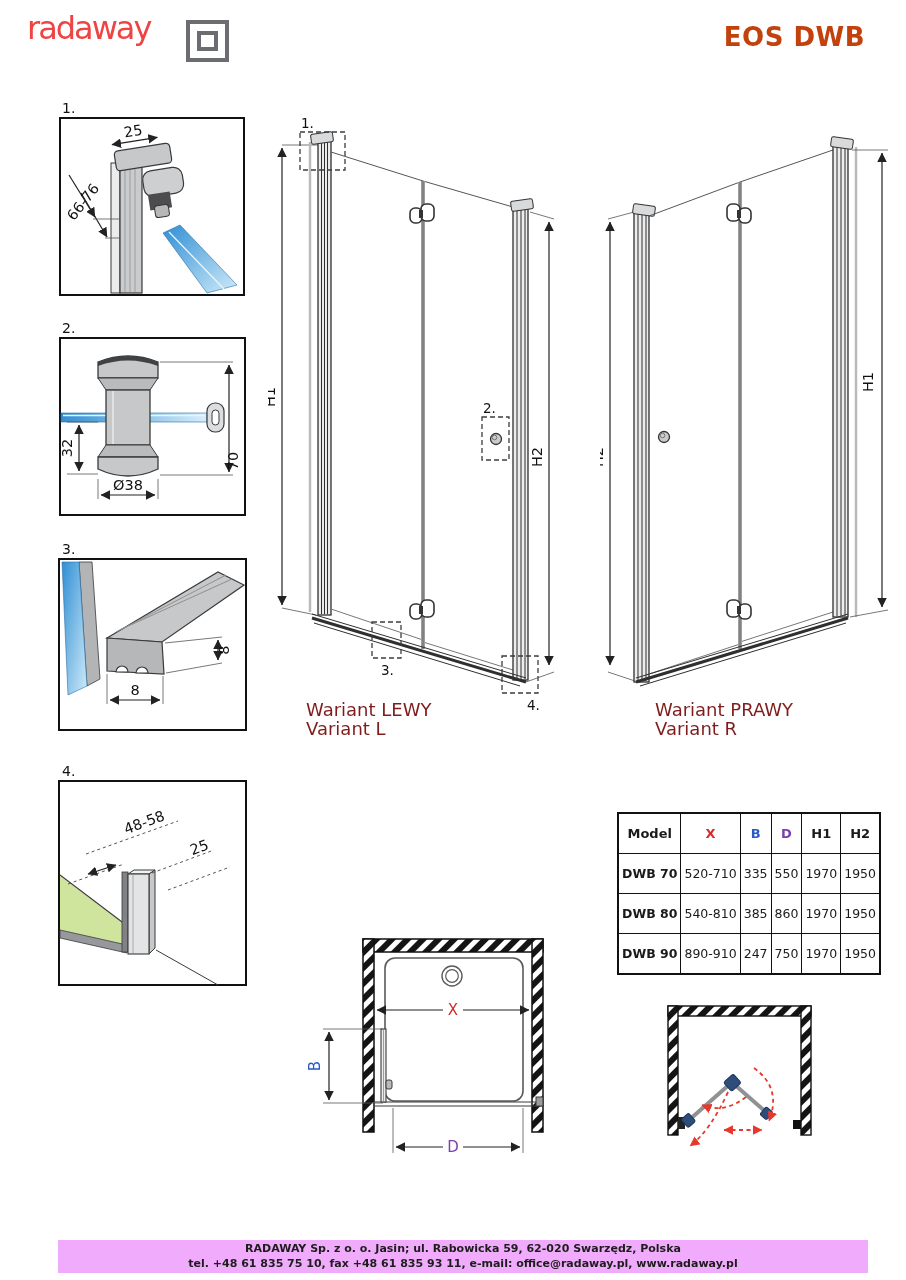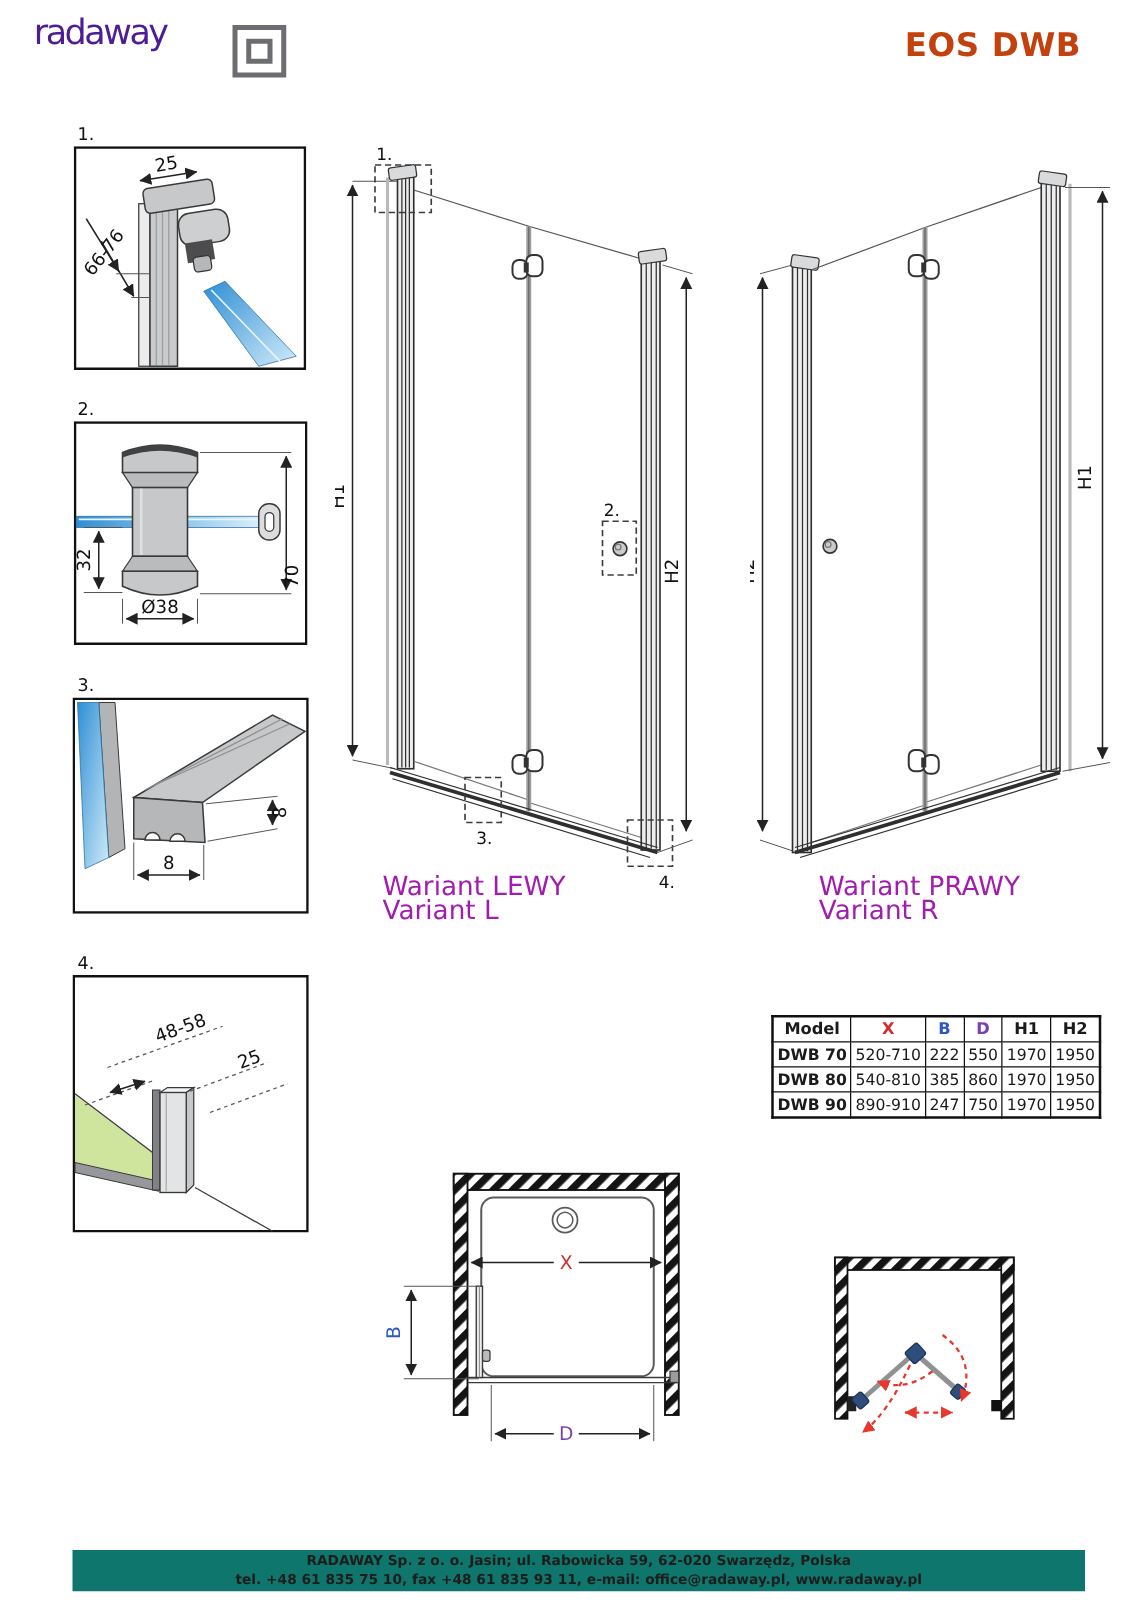--- a/index.html
+++ b/index.html
@@ -1,45 +1,45 @@
 <!DOCTYPE html>
 <html><head>
 <meta charset="utf-8">
 <style>
 *{margin:0;padding:0;box-sizing:border-box}
 html,body{width:906px;height:1280px}
 body{position:relative;background:#fff;font-family:"DejaVu Sans",sans-serif;color:#1a1a1a;overflow:hidden}
 .abs{position:absolute}
-.logo-text{font-size:28px;letter-spacing:-2px;color:#4c1d95;line-height:1;font-weight:normal}
+.logo-text{font-size:32px;letter-spacing:-2px;color:#ef4444;line-height:1;font-weight:normal}
 .logo-box{width:43px;height:42px;border:4px solid #6c6d70}
 .logo-box-inner{width:21px;height:20px;border:4px solid #6c6d70;margin:7px auto 0}
 .product-title{font-size:26px;font-weight:bold;color:#c2410c;letter-spacing:0.5px}
 .detail-label{font-size:14px;color:#111}
-.variant-title{font-size:21px;line-height:19px;color:#a21caf}
+.variant-title{font-size:18px;line-height:19px;color:#7f1d1d}
 .variant-title.right{text-align:left}
 svg text{font-family:"DejaVu Sans",sans-serif}
 .dimtext{font-size:14.5px;fill:#111}
 .callout{font-size:13.5px;fill:#111}
 .dim{stroke:#222;stroke-width:1.2;fill:none}
 .ext{stroke:#555;stroke-width:0.8;fill:none}
 .thin{stroke:#555;stroke-width:1;fill:none}
 .dashbox{fill:none;stroke:#3c3c3c;stroke-width:1.3;stroke-dasharray:5 3}
 .framebox{fill:#fff;stroke:#111;stroke-width:2}
 .profline{stroke:#2f2f2f;stroke-width:1}
 .dimtext-x{font-size:15px;fill:#d22d2d}
 .dimtext-b{font-size:15px;fill:#2b58c4}
 .dimtext-d{font-size:15px;fill:#7d3fae}
 .spec{border-collapse:collapse;font-size:12.5px;border:2.5px solid #111;background:#fff}
-.spec th,.spec td{border:1.5px solid #111;text-align:center;padding:2px 3px;height:17px;white-space:nowrap}
+.spec th,.spec td{border:1.5px solid #111;text-align:center;padding:12px 3px;height:17px;white-space:nowrap}
 .spec th{height:20px;font-size:13px}
 .spec td.model,.spec th.model{font-weight:bold;}
 .spec th.hx{color:#d22d2d}
 .spec th.hb{color:#2b58c4}
 .spec th.hd{color:#7d3fae}
-.footer{left:58px;top:1240px;width:810px;height:33px;background:#0f766e;text-align:center;font-size:11px;font-weight:bold;color:#1d1d1b;padding-top:2px;line-height:14.5px}
+.footer{left:58px;top:1240px;width:810px;height:33px;background:#f0abfc;text-align:center;font-size:11px;font-weight:bold;color:#1d1d1b;padding-top:2px;line-height:14.5px}
 </style>
 </head>
 <body>
 
 <svg width="0" height="0" style="position:absolute" aria-hidden="true">
   <defs>
     <marker id="arr" viewBox="0 0 10 10" refX="9.5" refY="5" markerWidth="8" markerHeight="8" orient="auto-start-reverse">
       <path d="M0,0 L10,5 L0,10 z" fill="#222"></path>
     </marker>
     <marker id="arrR" viewBox="0 0 10 10" refX="9.5" refY="5" markerWidth="5.5" markerHeight="5.5" orient="auto-start-reverse">
@@ -364,21 +364,21 @@
       <th class="hb">B</th>
       <th class="hd">D</th>
       <th>H1</th>
       <th>H2</th>
     </tr>
   </thead>
   <tbody>
     <tr>
       <td class="model">DWB 70</td>
       <td>520-710</td>
-      <td>222</td>
+      <td>335</td>
       <td>550</td>
       <td>1970</td>
       <td>1950</td>
     </tr>
     <tr>
       <td class="model">DWB 80</td>
       <td>540-810</td>
       <td>385</td>
       <td>860</td>
       <td>1970</td>

